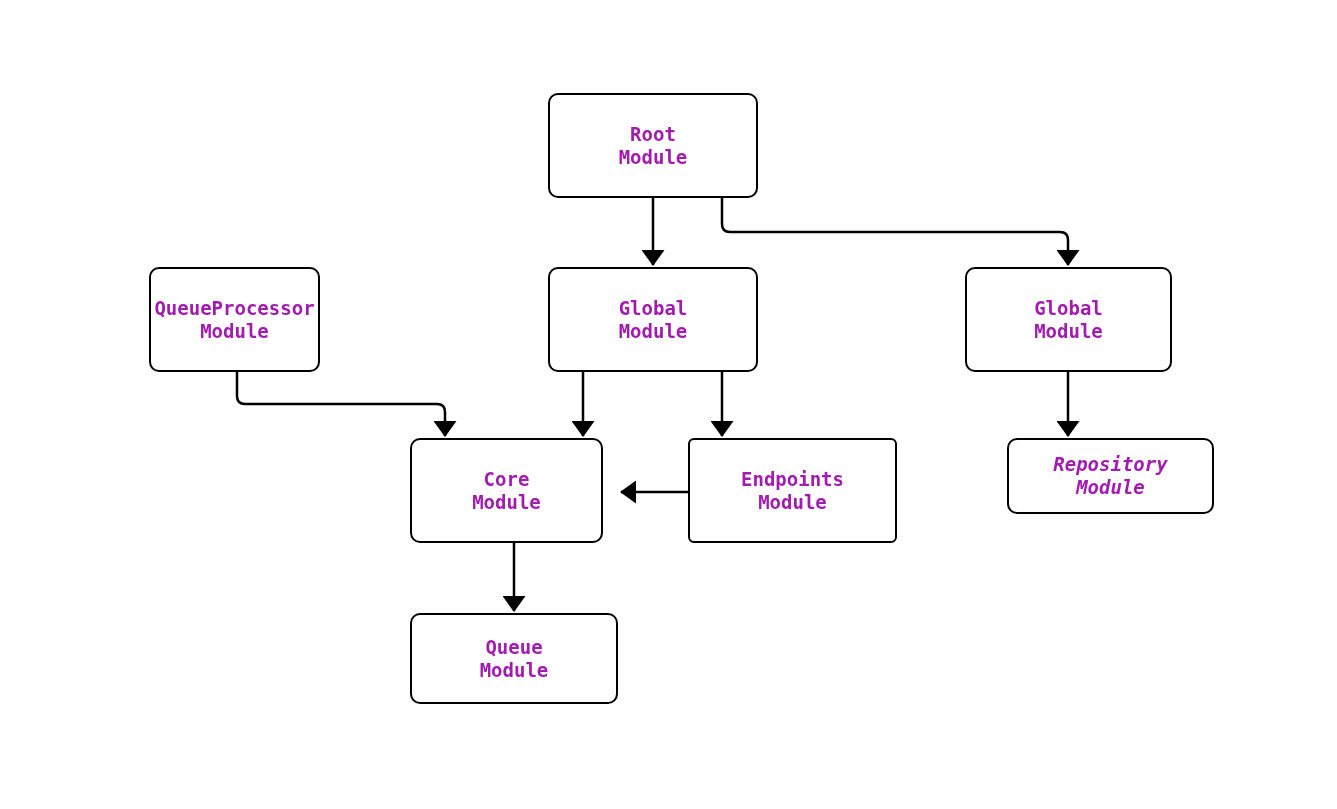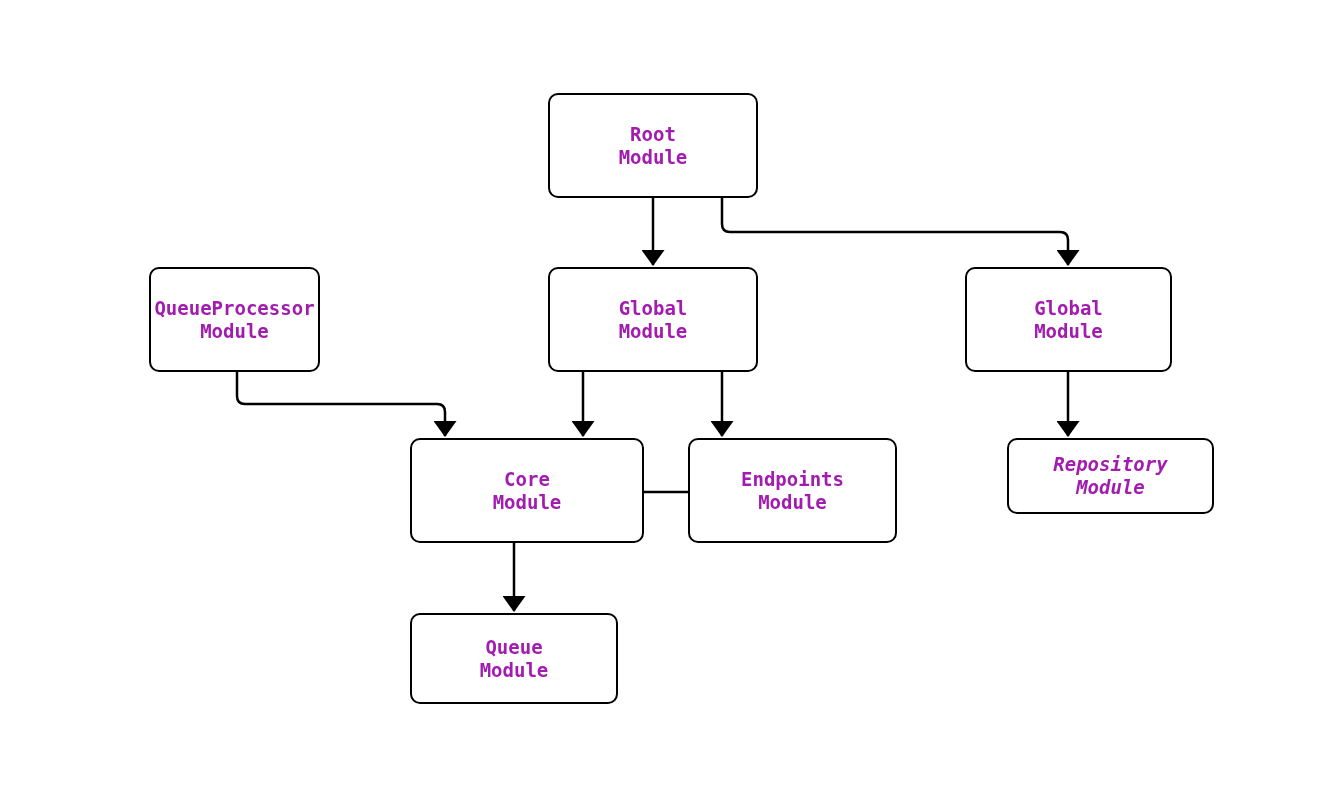--- a/index.html
+++ b/index.html
@@ -40,22 +40,22 @@
     font-weight: bold;
     font-size: 19px;
     line-height: 23px;
     color: #a21caf;
     white-space: pre-line;
   }
   .node-root          { left: 548px; top:  93px; width: 210px; height: 105px; }
   .node-queueprocessor{ left: 133px; top: 267px; width: 171px; height: 105px; margin-left: 16px; }
   .node-server        { left: 548px; top: 267px; width: 210px; height: 105px; }
   .node-global        { left: 965px; top: 267px; width: 207px; height: 105px; }
-  .node-core          { left: 410px; top: 438px; width: 234px; height: 105px; }
-  .node-endpoints     { left: 688px; top: 438px; width: 209px; height: 105px; }
+  .node-core          { left: 410px; top: 438px; width: 193px; height: 105px; }
+  .node-endpoints     { left: 688px; top: 438px; width: 209px; height: 105px; border-radius: 6px; }
   .node-repository    { left: 1007px; top: 438px; width: 207px; height: 76px; font-style: italic; }
   .node-queue         { left: 410px; top: 613px; width: 208px; height: 91px; }
 </style>
 </head>
 <body>
 
 <div class="canvas">
 
   <svg class="edges" viewBox="0 0 1337 809" xmlns="http://www.w3.org/2000/svg">
     <defs>

